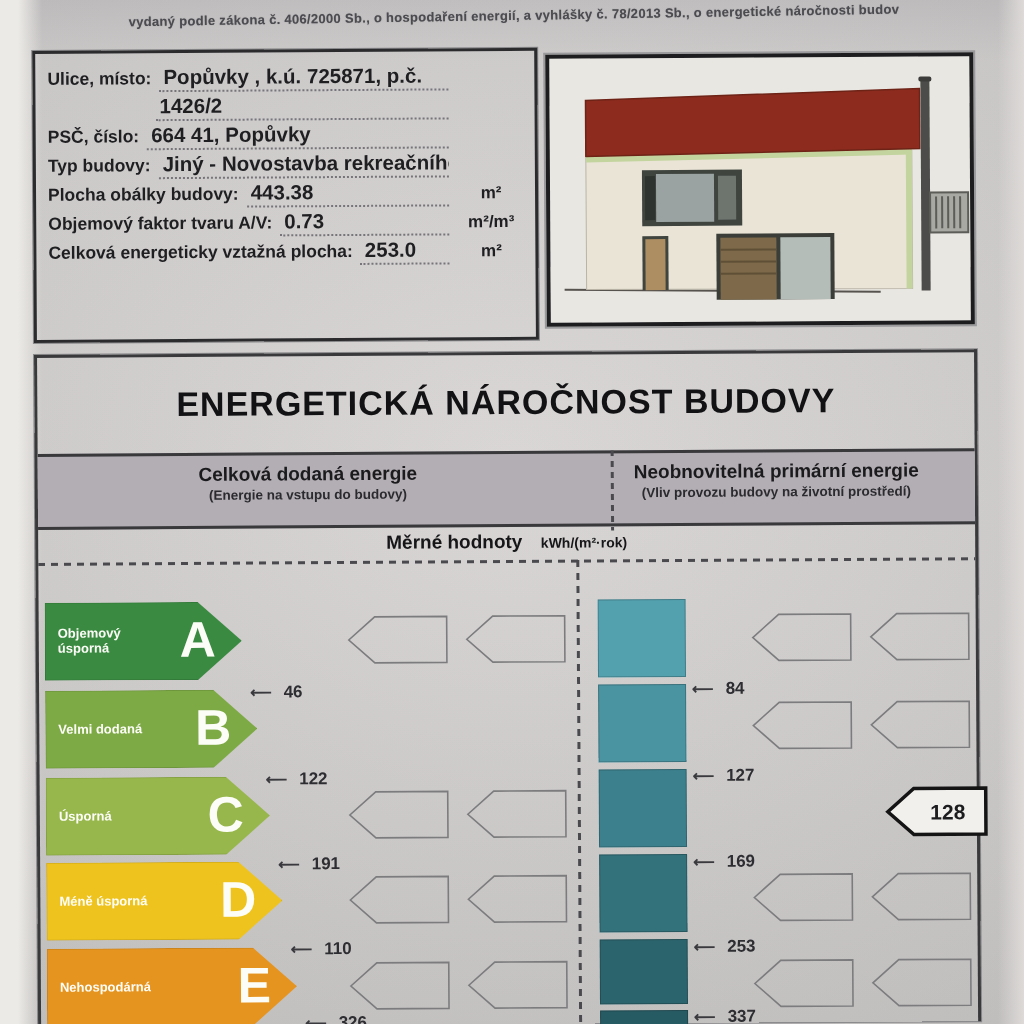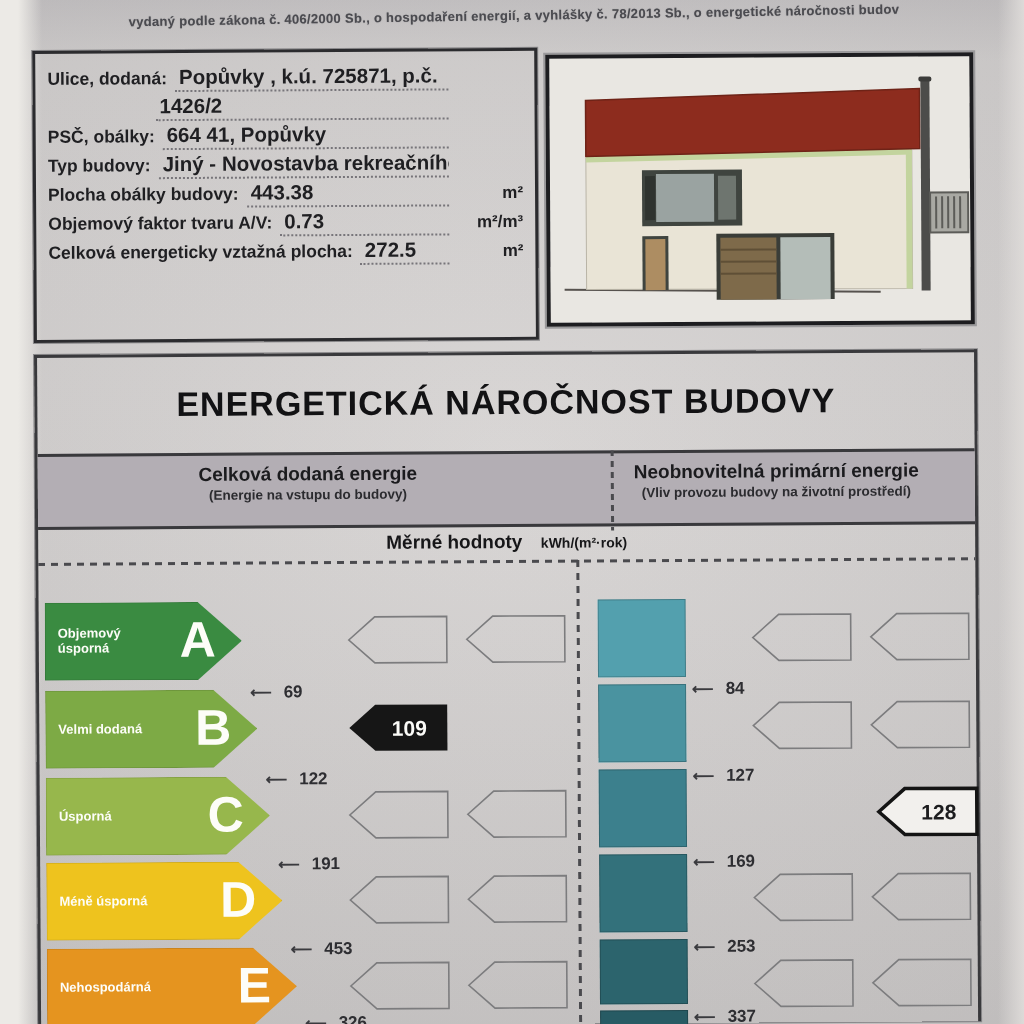--- a/index.html
+++ b/index.html
@@ -29,21 +29,21 @@
 
   
   .info-box{
     position:absolute; left:35px; top:48px; width:505px; height:292px;
     border:3px solid #2b2b2e; box-shadow:0 0 0 1px #8b8a8c;
     padding:12px 12px 8px 12px; box-sizing:border-box;
   }
   .info-row{ display:flex; align-items:baseline; margin-bottom:2px; }
   .info-label{ font-size:17.5px; font-weight:bold; white-space:nowrap; margin-right:8px; }
   .info-value{ flex:1; font-size:20.5px; font-weight:bold; border-bottom:2px dotted #77757a; padding:0 0 1px 4px; white-space:nowrap; overflow:hidden;}
-  .info-unit{ width:64px; text-align:right; font-size:17px; font-weight:bold; padding-left:10px; white-space:nowrap;}
+  .info-unit{ width:64px; text-align:center; font-size:17px; font-weight:bold; padding-left:10px; white-space:nowrap;}
   .info-row.second-line .info-value{ margin-left:108px; }
 
   .house-box{
     position:absolute; left:548px; top:55px; width:428px; height:272px;
     border:4px solid #1d1d20; box-shadow:0 0 0 2px #9a999b, inset 0 0 0 2px #8e8d90;
     background:#e9e7e2; box-sizing:border-box;
   }
   .house-box svg{ display:block; width:100%; height:100%; }
 
   
@@ -108,51 +108,51 @@
 
 <div class="page">
   <div class="photo-bg"></div>
   <div class="doc">
 
     <div class="top-note">vydaný podle zákona č. 406/2000 Sb., o hospodaření energií, a vyhlášky č. 78/2013 Sb., o energetické náročnosti budov</div>
 
     <div class="info-box">
       <div id="info-fields">
           <div class="info-row">
-            <span class="info-label">Ulice, dodaná:</span>
+            <span class="info-label">Ulice, místo:</span>
             <span class="info-value">Popůvky , k.ú. 725871, p.č.</span>
             <span class="info-unit"></span>
           </div>
           <div class="info-row second-line">
             <span class="info-value">1426/2</span>
             <span class="info-unit"></span>
           </div>
           <div class="info-row">
-            <span class="info-label">PSČ, obálky:</span>
+            <span class="info-label">PSČ, číslo:</span>
             <span class="info-value">664 41, Popůvky</span>
             <span class="info-unit"></span>
           </div>
           <div class="info-row">
             <span class="info-label">Typ budovy:</span>
             <span class="info-value">Jiný - Novostavba rekreačního ...</span>
             <span class="info-unit"></span>
           </div>
           <div class="info-row">
             <span class="info-label">Plocha obálky budovy:</span>
             <span class="info-value">443.38</span>
             <span class="info-unit">m²</span>
           </div>
           <div class="info-row">
             <span class="info-label">Objemový faktor tvaru A/V:</span>
             <span class="info-value">0.73</span>
             <span class="info-unit">m²/m³</span>
           </div>
           <div class="info-row">
             <span class="info-label">Celková energeticky vztažná plocha:</span>
-            <span class="info-value">272.5</span>
+            <span class="info-value">253.0</span>
             <span class="info-unit">m²</span>
           </div>
         </div>
     </div>
 
     <div class="house-box">
       <svg viewBox="0 0 420 264">
         <rect x="0" y="0" width="420" height="264" fill="#e9e7e2"></rect>
 
         <line x1="14" y1="231" x2="330" y2="235" stroke="#56524e" stroke-width="2"></line>
@@ -214,46 +214,40 @@
       <div class="scale-area">
         <div class="dash-h"></div>
         <div class="dash-v"></div>
         <div class="panel left" id="panel-left">
             <div class="scale-arrow" style="top: 40px; width: 197px; height: 78px; background: rgb(58, 139, 65);">
               <div class="scale-label">Objemový úsporná</div>
               <div class="scale-letter">A</div>
             </div>
             <div class="threshold" style="top: 121px; left: 211px;">
               <span class="th-arrow">⟵</span>
-              <span class="th-num">69</span>
+              <span class="th-num">46</span>
             </div>
             <div class="badge" style="left: 308px; top: 53px;">
               <svg viewBox="0 0 102 52">
                 <polygon points="2,26 28,3 100,3 100,49 28,49" fill="none" stroke="#7c7c7e" stroke-width="1.6"></polygon>
               </svg>
             </div>
             <div class="badge" style="left: 426px; top: 53px;">
               <svg viewBox="0 0 102 52">
                 <polygon points="2,26 28,3 100,3 100,49 28,49" fill="none" stroke="#7c7c7e" stroke-width="1.6"></polygon>
               </svg>
             </div>
             <div class="scale-arrow" style="top: 128px; width: 212px; height: 78px; background: rgb(125, 170, 69);">
               <div class="scale-label">Velmi dodaná</div>
               <div class="scale-letter">B</div>
             </div>
             <div class="threshold" style="top: 208px; left: 226px;">
               <span class="th-arrow">⟵</span>
               <span class="th-num">122</span>
             </div>
-            <div class="badge" style="left: 308px; top: 141px;">
-              <svg viewBox="0 0 102 52">
-                <polygon points="2,26 28,3 100,3 100,49 28,49" fill="#161616" stroke="none"></polygon>
-                <text x="62" y="34" text-anchor="middle" font-family="Liberation Sans, sans-serif" font-size="21" font-weight="bold" fill="#fbfbf8">109</text>
-              </svg>
-            </div>
             <div class="scale-arrow" style="top: 215px; width: 224px; height: 78px; background: rgb(151, 183, 76);">
               <div class="scale-label">Úsporná</div>
               <div class="scale-letter">C</div>
             </div>
             <div class="threshold" style="top: 293px; left: 238px;">
               <span class="th-arrow">⟵</span>
               <span class="th-num">191</span>
             </div>
             <div class="badge" style="left: 308px; top: 228px;">
               <svg viewBox="0 0 102 52">
@@ -264,21 +258,21 @@
               <svg viewBox="0 0 102 52">
                 <polygon points="2,26 28,3 100,3 100,49 28,49" fill="none" stroke="#7c7c7e" stroke-width="1.6"></polygon>
               </svg>
             </div>
             <div class="scale-arrow" style="top: 300px; width: 236px; height: 78px; background: rgb(238, 195, 30);">
               <div class="scale-label">Méně úsporná</div>
               <div class="scale-letter">D</div>
             </div>
             <div class="threshold" style="top: 378px; left: 250px;">
               <span class="th-arrow">⟵</span>
-              <span class="th-num">453</span>
+              <span class="th-num">110</span>
             </div>
             <div class="badge" style="left: 308px; top: 313px;">
               <svg viewBox="0 0 102 52">
                 <polygon points="2,26 28,3 100,3 100,49 28,49" fill="none" stroke="#7c7c7e" stroke-width="1.6"></polygon>
               </svg>
             </div>
             <div class="badge" style="left: 426px; top: 313px;">
               <svg viewBox="0 0 102 52">
                 <polygon points="2,26 28,3 100,3 100,49 28,49" fill="none" stroke="#7c7c7e" stroke-width="1.6"></polygon>
               </svg>
@@ -334,21 +328,21 @@
             </div>
             <div class="badge" style="left: 289px; top: 141px;">
               <svg viewBox="0 0 102 52">
                 <polygon points="2,26 28,3 100,3 100,49 28,49" fill="none" stroke="#7c7c7e" stroke-width="1.6"></polygon>
               </svg>
             </div>
             <div class="threshold" style="top: 293px; left: 112px;">
               <span class="th-arrow">⟵</span>
               <span class="th-num">169</span>
             </div>
-            <div class="badge" style="left: 296px; top: 228px;">
+            <div class="badge" style="left: 305px; top: 228px;">
               <svg viewBox="0 0 102 52">
                 <polygon points="2,26 28,3 100,3 100,49 28,49" fill="#f2f0ed" stroke="#141414" stroke-width="3.5"></polygon>
                 <text x="62" y="34" text-anchor="middle" font-family="Liberation Sans, sans-serif" font-size="21" font-weight="bold" fill="#1c1c1e">128</text>
               </svg>
             </div>
             <div class="threshold" style="top: 378px; left: 112px;">
               <span class="th-arrow">⟵</span>
               <span class="th-num">253</span>
             </div>
             <div class="badge" style="left: 171px; top: 313px;">

